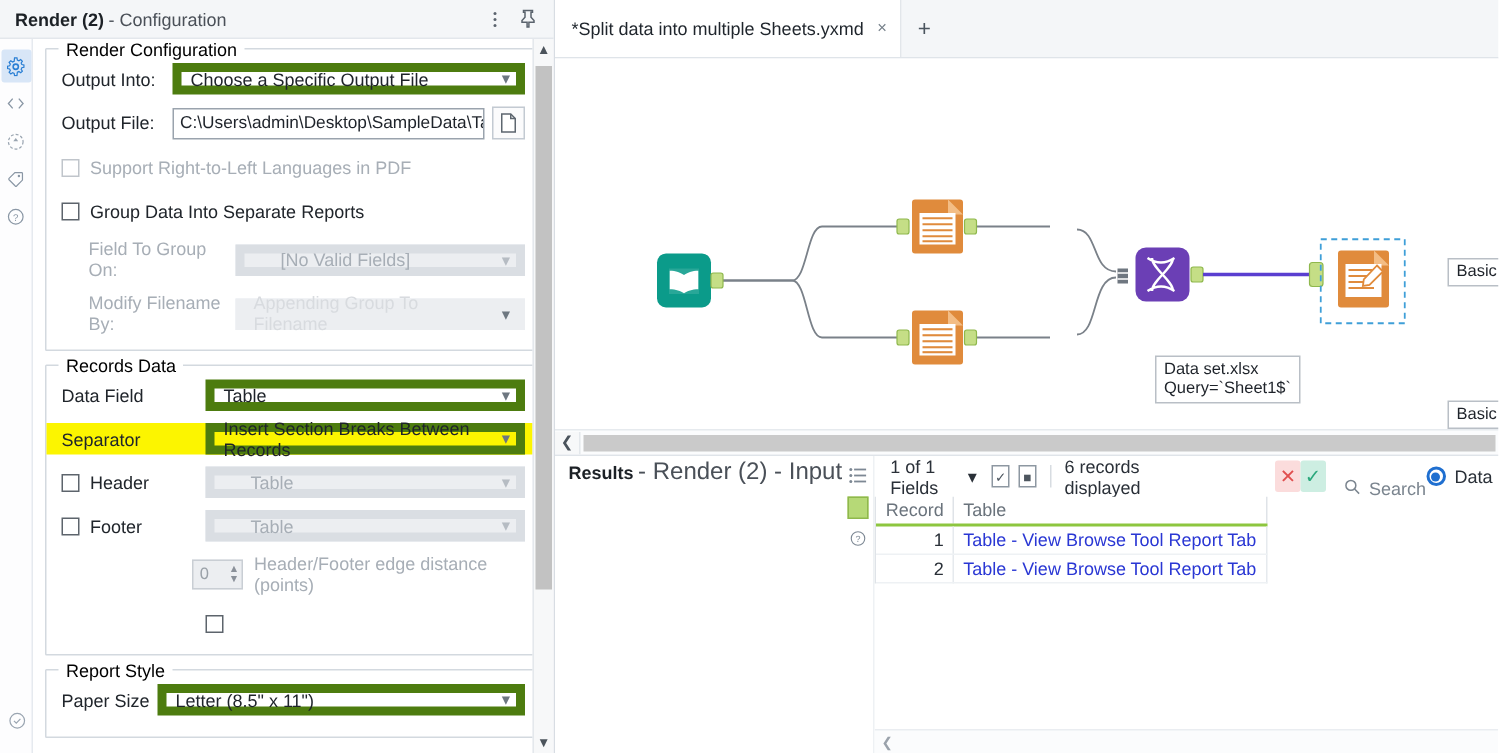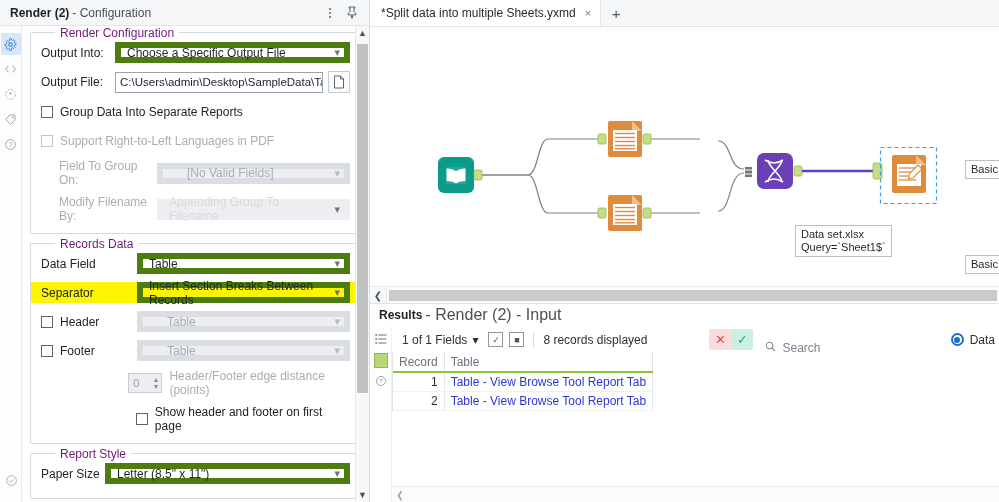--- a/index.html
+++ b/index.html
@@ -65,23 +65,23 @@
   }
 
   .fieldset {
     border: 1px solid #d3d9df;
     border-radius: 1px;
     margin-bottom: 9px;
     padding: 9px 10px 10px 10px;
     position: relative;
   }
   .fieldset > .legend {
-    position: absolute; top: -7px; left: 24px;
+    position: absolute; top: -7px; left: 8px;
     background: #fff; padding: 0 5px;
-    font-size: 12px; color: #701a75;
+    font-size: 12px; color: #000000;
   }
   .row { display: flex; align-items: center; margin-bottom: 8px; min-height: 21px; }
   .row:last-child { margin-bottom: 0; }
   .lbl { font-size: 12px; color: #20252b; }
   .lbl.dim { color: #a7aeb6; }
 
   .select {
     height: 21px; border: 6px solid #4d7c0f; background: #fff;
     display: flex; align-items: center; padding: 0 4px 0 6px;
     font-size: 12px; color: #1e232a; position: relative;
@@ -126,21 +126,21 @@
     display: flex; flex-direction: column; align-items: center;
   }
   .vscroll .arrow { height: 14px; width: 14px; display: flex; align-items: center; justify-content: center; color: #4c545c; font-size: 9px; }
   .vscroll .track { flex: 1; width: 14px; position: relative; }
   .vscroll .thumb { position: absolute; left: 1px; width: 11px; top: 4px; height: 78%; background: #c2c2c2; }
 
   
   .right { width: 629px; height: 502px; display: flex; flex-direction: column; background: #fff; }
 
   .tabbar {
-    height: 27px; min-height: 27px; background: #f4f6f8;
+    height: 39px; min-height: 27px; background: #f4f6f8;
     display: flex; align-items: stretch; border-bottom: 1px solid #dfe4e9;
   }
   .tab {
     display: flex; align-items: center; padding: 0 9px 0 11px;
     background: #ffffff; font-size: 12px; color: #1f252c;
     border-right: 1px solid #e2e6ea;
   }
   .tab .x { margin-left: 9px; color: #76808a; font-size: 11px; }
   .tab-add { width: 30px; display: flex; align-items: center; justify-content: center; color: #4b555f; font-size: 15px; }
 
@@ -151,21 +151,21 @@
     font-size: 11px; color: #1e232a; padding: 2px 5px; white-space: pre; line-height: 13px;
   }
 
   .canvas-scrollrow {
     height: 17px; min-height: 17px; display: flex; align-items: center;
     background: #fbfcfd; border-top: 1px solid #e6eaee;
   }
   .canvas-scrollrow .lbtn { width: 17px; height: 15px; display: flex; align-items: center; justify-content: center; color: #4a535c; font-size: 10px; background: #f7f8f9; border-right: 1px solid #e4e8ec; }
   .canvas-scrollrow .htrack { flex: 1; height: 11px; margin: 0 2px; background: #cacaca; }
 
-  .results { height: 199px; min-height: 199px; background: #fff; display: flex; flex-direction: column; border-top: 1px solid #dfe4e9; }
+  .results { height: 199px; min-height: 199px; background: #fff; display: flex; flex-direction: row; border-top: 1px solid #dfe4e9; }
   .results-head { height: 22px; display: flex; align-items: center; padding-left: 9px; background: #fff; }
   .res-strong { font-weight: bold; font-size: 12px; color: #1c2126; }
   .res-rest { font-size: 16px; color: #4a5058; margin-left: 3px; }
 
   .results-main { flex: 1; display: flex; overflow: hidden; }
   .res-rail { width: 22px; min-width: 22px; display: flex; flex-direction: column; align-items: center; padding-top: 4px; border-right: 1px solid #eef1f4; }
   .res-rail .ri { width: 18px; height: 18px; display: flex; align-items: center; justify-content: center; color: #7d8894; margin-bottom: 3px; }
   .res-rail .green-chip { width: 14px; height: 15px; background: #b6d977; border: 1px solid #8fb84d; }
 
   .res-content { flex: 1; display: flex; flex-direction: column; overflow: hidden; }
@@ -283,27 +283,27 @@
             <span class="textinput" style="flex:1">C:\Users\admin\Desktop\SampleData\Task\Ou</span>
             <span class="browse-btn">
               <svg width="12" height="14" viewBox="0 0 12 14">
                   <path d="M1.5 1h6l3 3v9h-9z" fill="#fff" stroke="#5d666f" stroke-width="1"></path>
                   <path d="M7.5 1v3h3" fill="none" stroke="#5d666f" stroke-width="1"></path>
                 </svg>
             </span>
           </div>
 
           <div class="row">
+            <span class="cb dim"></span>
+            <span class="lbl dim">Support Right-to-Left Languages in PDF</span>
+          </div>
+
+          <div class="row">
             <span class="cb"></span>
             <span class="lbl">Group Data Into Separate Reports</span>
-          </div>
-
-          <div class="row">
-            <span class="cb dim"></span>
-            <span class="lbl dim">Support Right-to-Left Languages in PDF</span>
           </div>
 
           <div class="row">
             <span class="lbl dim" style="width:116px; padding-left:18px">Field To Group On:</span>
             <span class="select disabled" style="flex:1">
               <span>[No Valid Fields]</span>
               <span class="chev">▾</span>
             </span>
           </div>
 
@@ -362,21 +362,20 @@
                   <span>▲</span>
                   <span>▼</span>
                 </span>
             </span>
             <span class="lbl dim" style="margin-left:7px">Header/Footer edge distance (points)</span>
           </div>
 
           <div class="row">
             <span style="width:96px"></span>
             <span class="cb"></span>
-            <span class="lbl">Show header and footer on first page</span>
           </div>
         </div>
 
         <div class="fieldset" style="padding-bottom:14px">
           <span class="legend">Report Style</span>
 
           <div class="row">
             <span class="lbl" style="width:64px">Paper Size</span>
             <span class="select" style="flex:1">
               <span>Letter (8.5" x 11")</span>
@@ -470,21 +469,21 @@
         <rect x="527" y="137" width="24" height="22" fill="#ffffff"></rect>
         <g stroke="#e08b3c" stroke-width="1.3">
           <line x1="529" y1="141" x2="545" y2="141"></line>
           <line x1="529" y1="145" x2="548" y2="145"></line>
           <line x1="529" y1="149" x2="543" y2="149"></line>
           <line x1="529" y1="153" x2="546" y2="153"></line>
         </g>
         <path d="M548 138l4 4-9 9-4.4.6.6-4.4z" fill="#ffffff" stroke="#e08b3c" stroke-width="1.2"></path>
       </svg>
 
-      <div class="node-label" style="left:425px; top:198px;">Data set.xlsx
+      <div class="node-label" style="left:400px; top:198px;">Data set.xlsx
 Query=`Sheet1$`</div>
       <div class="node-label" style="left:595px; top:133px;">Basic Table</div>
       <div class="node-label" style="left:595px; top:228px;">Basic Table</div>
 
     </div>
 
     <div class="canvas-scrollrow">
       <span class="lbtn">❮</span>
       <span class="htrack"></span>
     </div>
@@ -522,21 +521,21 @@
 
         <div class="res-content">
           <div class="res-toolbar">
             <span class="fields-btn">
               <span>1 of 1 Fields</span>
               <span>▾</span>
             </span>
             <span class="tb-sq">✓</span>
             <span class="tb-sq">■</span>
             <span class="vsep"></span>
-            <span>8 records displayed</span>
+            <span>6 records displayed</span>
             <span class="pill red" style="margin-left:62px">✕</span>
             <span class="pill green">✓</span>
             <span class="search-box">
               <span>
                 <svg width="11" height="11" viewBox="0 0 12 12">
                     <circle cx="5" cy="5" r="3.6" fill="none" stroke="#7b858f" stroke-width="1.1"></circle>
                     <line x1="7.7" y1="7.7" x2="11" y2="11" stroke="#7b858f" stroke-width="1.1"></line>
                   </svg>
               </span>
               <span>Search</span>

